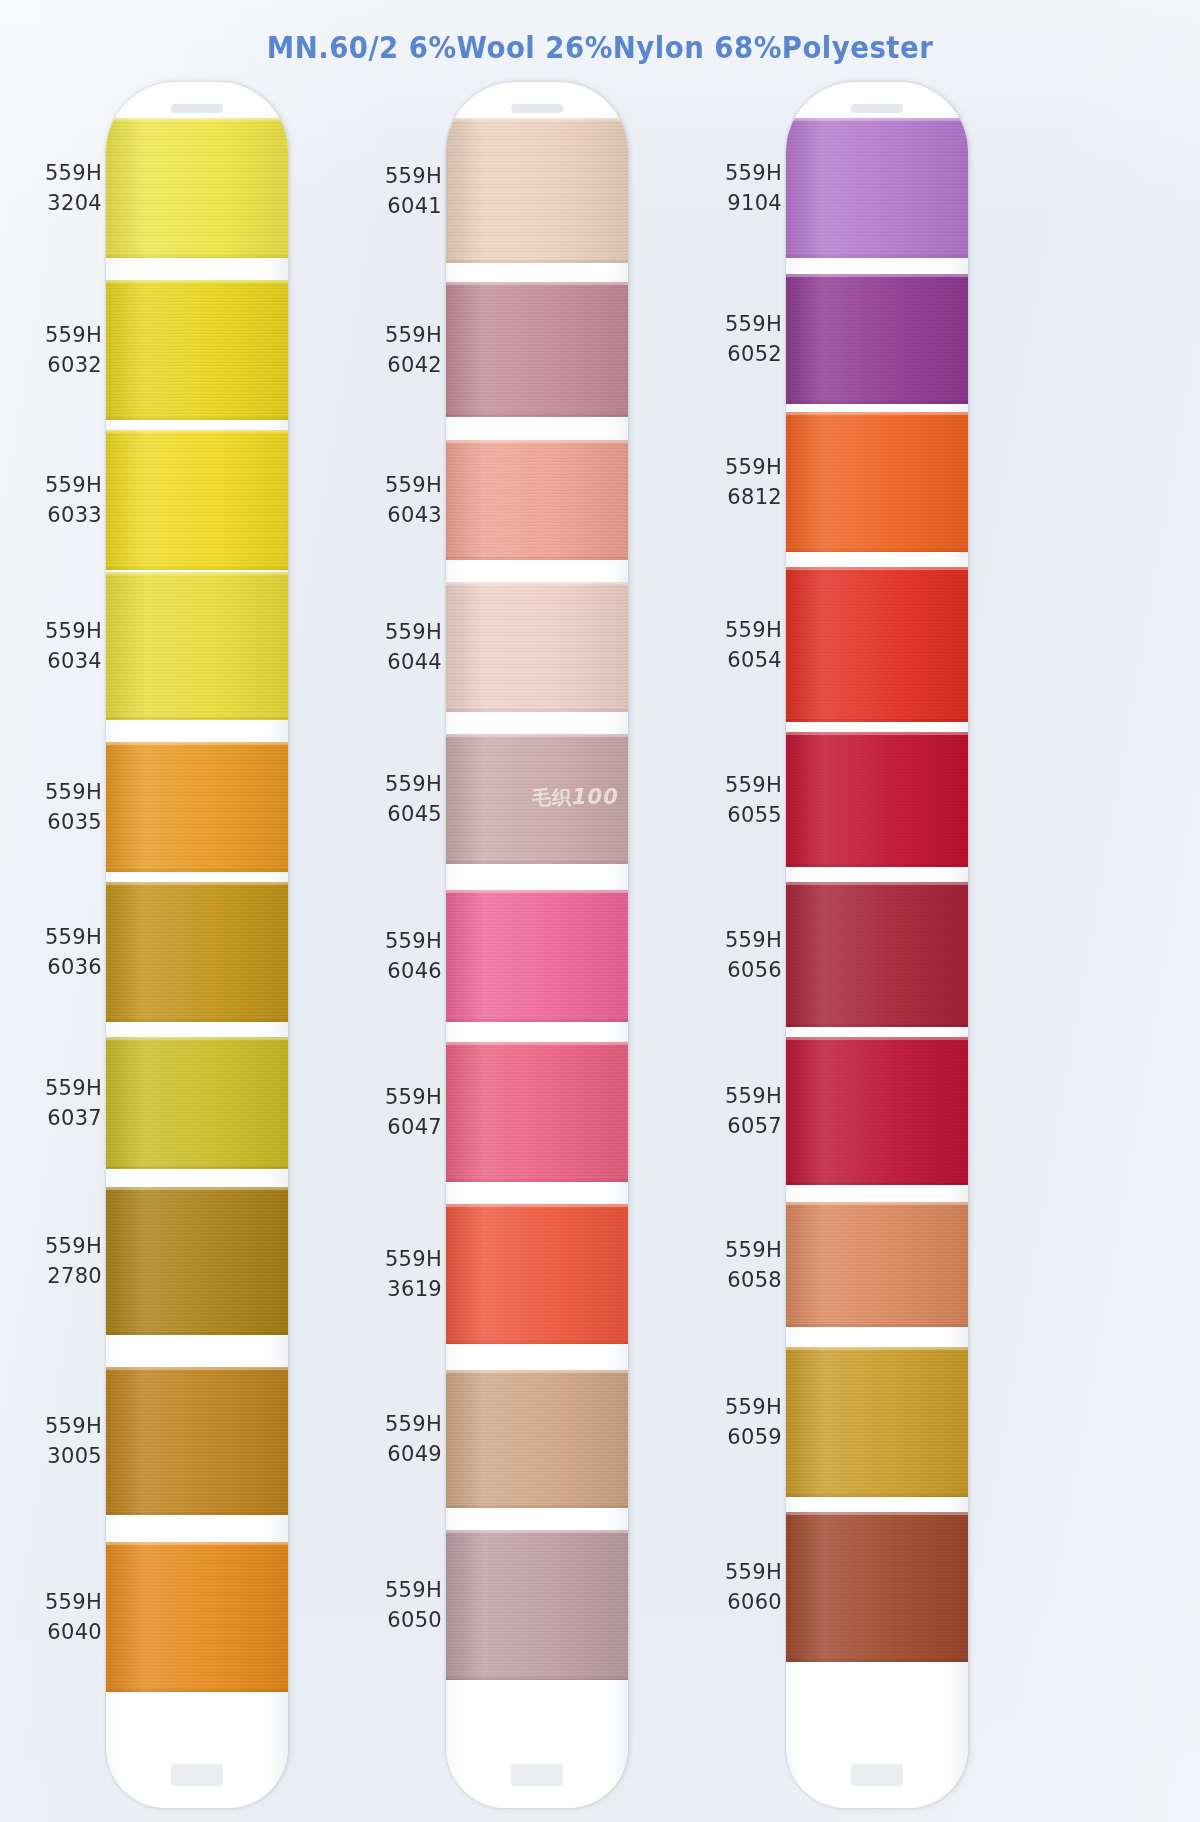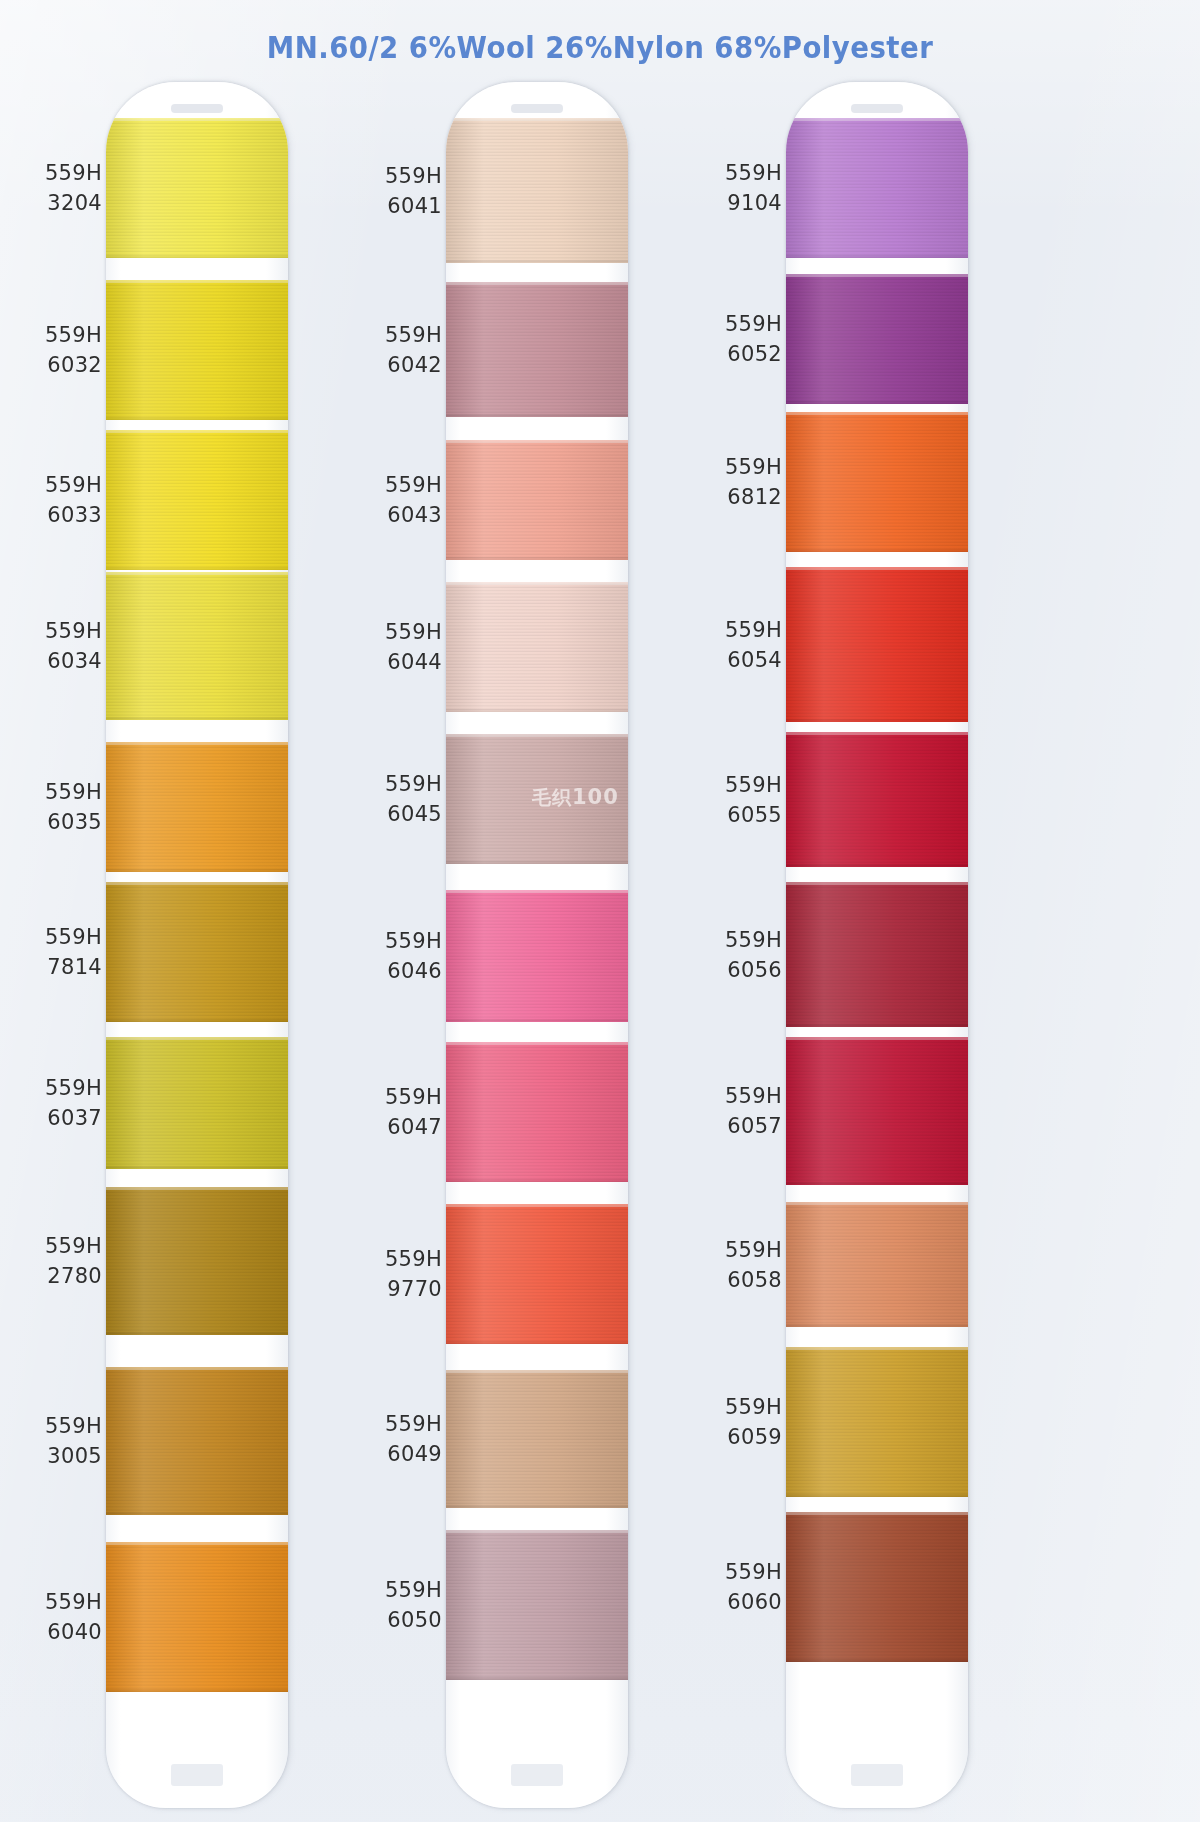--- a/index.html
+++ b/index.html
@@ -127,21 +127,21 @@
   .watermark{
     position:absolute;
     font-family:"DejaVu Sans", sans-serif;
     font-size:19px;
     color:rgba(255,255,255,.62);
     white-space:nowrap;
     letter-spacing:1px;
     pointer-events:none;
     font-weight:bold;
   }
-  .watermark .wm-num{font-size:21px;text-align:right;}
+  .watermark .wm-num{font-style:italic;font-size:21px;text-align:right;}
 </style>
 </head>
 <body style="background: rgb(233, 237, 243);">
 
 <div class="paper-tint"></div>
 
 <div class="title" style="color: rgb(90, 134, 208);">MN.60/2  6%Wool 26%Nylon 68%Polyester</div>
 
 <div class="columns" id="columns-root">
     <div class="column col-0">
@@ -160,21 +160,21 @@
       <div class="label" style="top: 546px;">
         <span class="l1">559H</span>
         <span class="l2">6034</span>
       </div>
       <div class="label" style="top: 707px;">
         <span class="l1">559H</span>
         <span class="l2">6035</span>
       </div>
       <div class="label" style="top: 852px;">
         <span class="l1">559H</span>
-        <span class="l2">7814</span>
+        <span class="l2">6036</span>
       </div>
       <div class="label" style="top: 1003px;">
         <span class="l1">559H</span>
         <span class="l2">6037</span>
       </div>
       <div class="label" style="top: 1161px;">
         <span class="l1">559H</span>
         <span class="l2">2780</span>
       </div>
       <div class="label" style="top: 1341px;">
@@ -284,21 +284,21 @@
       <div class="label" style="top: 856px;">
         <span class="l1">559H</span>
         <span class="l2">6046</span>
       </div>
       <div class="label" style="top: 1012px;">
         <span class="l1">559H</span>
         <span class="l2">6047</span>
       </div>
       <div class="label" style="top: 1174px;">
         <span class="l1">559H</span>
-        <span class="l2">9770</span>
+        <span class="l2">3619</span>
       </div>
       <div class="label" style="top: 1339px;">
         <span class="l1">559H</span>
         <span class="l2">6049</span>
       </div>
       <div class="label" style="top: 1505px;">
         <span class="l1">559H</span>
         <span class="l2">6050</span>
       </div>
       <div class="card">

